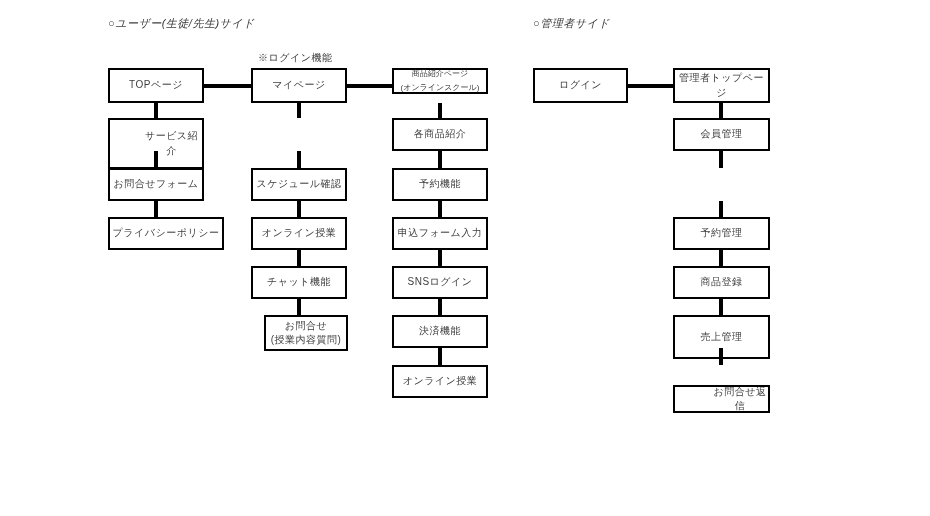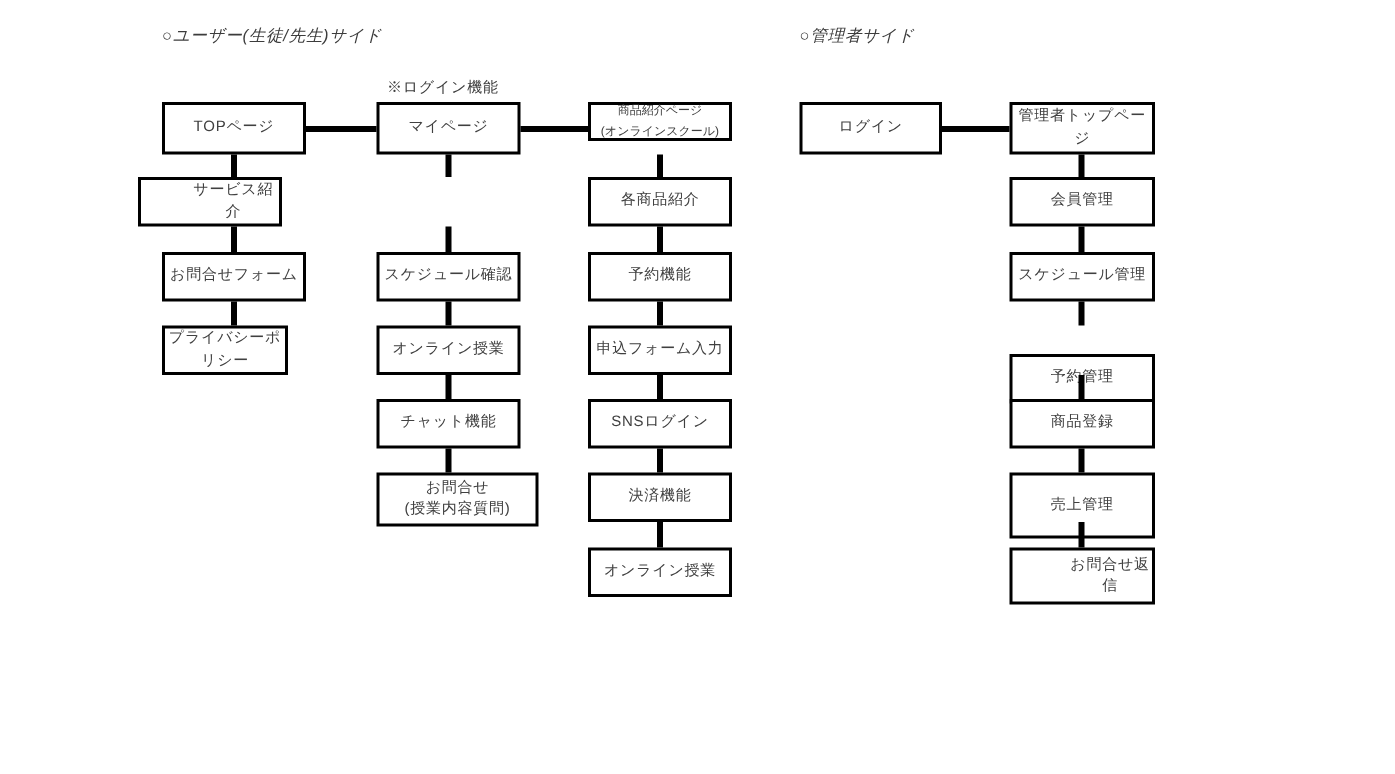--- a/index.html
+++ b/index.html
@@ -64,49 +64,48 @@
 </head>
 <body>
 
 <div class="canvas">
 
   <div class="hdr" style="left:108px; top:16px;">○ユーザー(生徒/先生)サイド</div>
   <div class="hdr" style="left:533px; top:16px;">○管理者サイド</div>
   <div class="note" style="left:258px; top:51px;">※ログイン機能</div>
 
   <div class="box" style="left:108px; top:68px;  width:96px; height:35px;">TOPページ</div>
-  <div class="box" style="left:92px; top:118px; width:96px; height:33px;padding-left:31px;">サービス紹介</div>
+  <div class="box" style="left:108px; top:118px; width:96px; height:51px;padding-left:31px;">サービス紹介</div>
   <div class="box" style="left:108px; top:168px; width:96px; height:33px;">お問合せフォーム</div>
-  <div class="box" style="left:108px; top:217px; width:84px; height:33px;">プライバシーポリシー</div>
+  <div class="box" style="left:108px; top:217px; width:116px; height:33px;">プライバシーポリシー</div>
 
   <div class="box" style="left:251px; top:68px;  width:96px; height:35px;">マイページ</div>
   <div class="box" style="left:251px; top:168px; width:96px; height:33px;">スケジュール確認</div>
   <div class="box" style="left:251px; top:217px; width:96px; height:33px;">オンライン授業</div>
   <div class="box" style="left:251px; top:266px; width:96px; height:33px;">チャット機能</div>
-  <div class="box" style="left:251px; top:315px; width:108px; height:36px;">お問合せ
+  <div class="box" style="left:264px; top:315px; width:84px; height:36px;">お問合せ
 (授業内容質問)</div>
 
   <div class="box small" style="left:392px; top:68px; width:96px; height:26px;">商品紹介ページ
 (オンラインスクール)</div>
   <div class="box" style="left:392px; top:118px; width:96px; height:33px;">各商品紹介</div>
   <div class="box" style="left:392px; top:168px; width:96px; height:33px;text-align:right;">予約機能</div>
   <div class="box" style="left:392px; top:217px; width:96px; height:33px;">申込フォーム入力</div>
   <div class="box" style="left:392px; top:266px; width:96px; height:33px;">SNSログイン</div>
   <div class="box" style="left:392px; top:315px; width:96px; height:33px;">決済機能</div>
   <div class="box" style="left:392px; top:365px; width:96px; height:33px;">オンライン授業</div>
 
   <div class="box" style="left:533px; top:68px; width:95px; height:35px;">ログイン</div>
 
   <div class="box" style="left:673px; top:68px;  width:97px; height:35px;">管理者トップページ</div>
   <div class="box" style="left:673px; top:118px; width:97px; height:33px;">会員管理</div>
-  <div class="box" style="left:673px; top:168px; width:97px; height:33px;">スケジュール管理</div>
-  <div class="box" style="left:673px; top:217px; width:97px; height:33px;margin-top:19px;">予約管理</div>
+  <div class="box" style="left:673px; top:217px; width:97px; height:33px;">予約管理</div>
   <div class="box" style="left:673px; top:266px; width:97px; height:33px;">商品登録</div>
   <div class="box" style="left:673px; top:315px; width:97px; height:44px;">売上管理</div>
-  <div class="box" style="left:673px; top:365px; width:97px; height:38px;padding-left:37px;">お問合せ返信</div>
+  <div class="box" style="left:673px; top:385px; width:97px; height:28px;padding-left:37px;">お問合せ返信</div>
 
   <div class="hline" style="left:204px; top:84px; width:47px;"></div>
   <div class="hline" style="left:347px; top:84px; width:45px;"></div>
   <div class="hline" style="left:628px; top:84px; width:45px;"></div>
 
   <div class="vline" style="left:154px; top:103px; height:15px;"></div>
   <div class="vline" style="left:154px; top:151px; height:17px;"></div>
   <div class="vline" style="left:154px; top:201px; height:16px;"></div>
 
   <div class="vline" style="left:297px; top:103px; height:15px;"></div>

